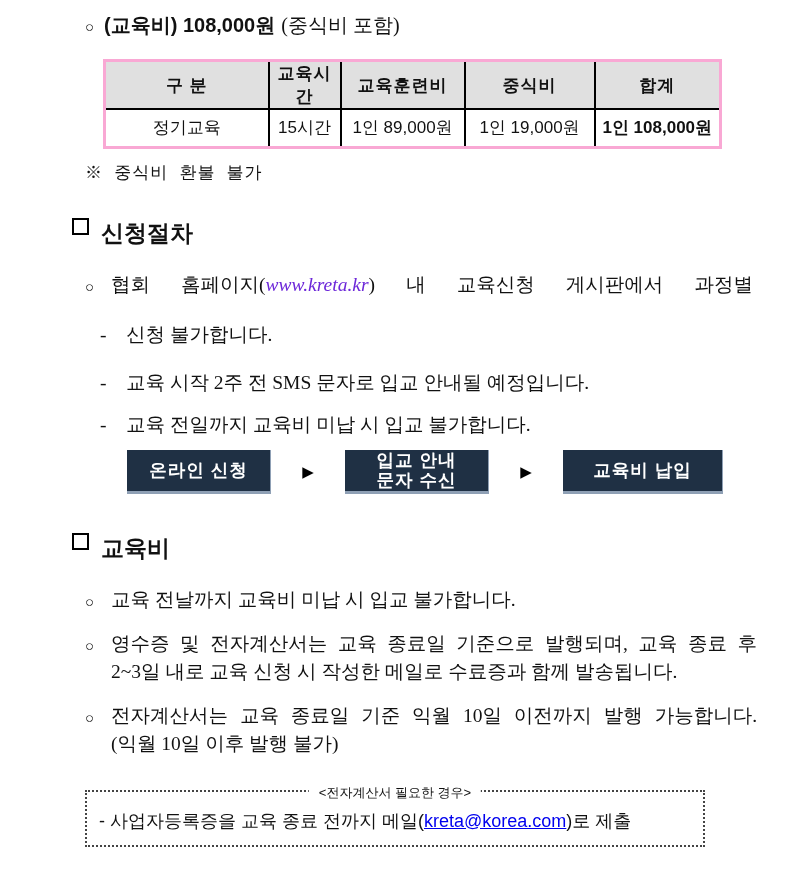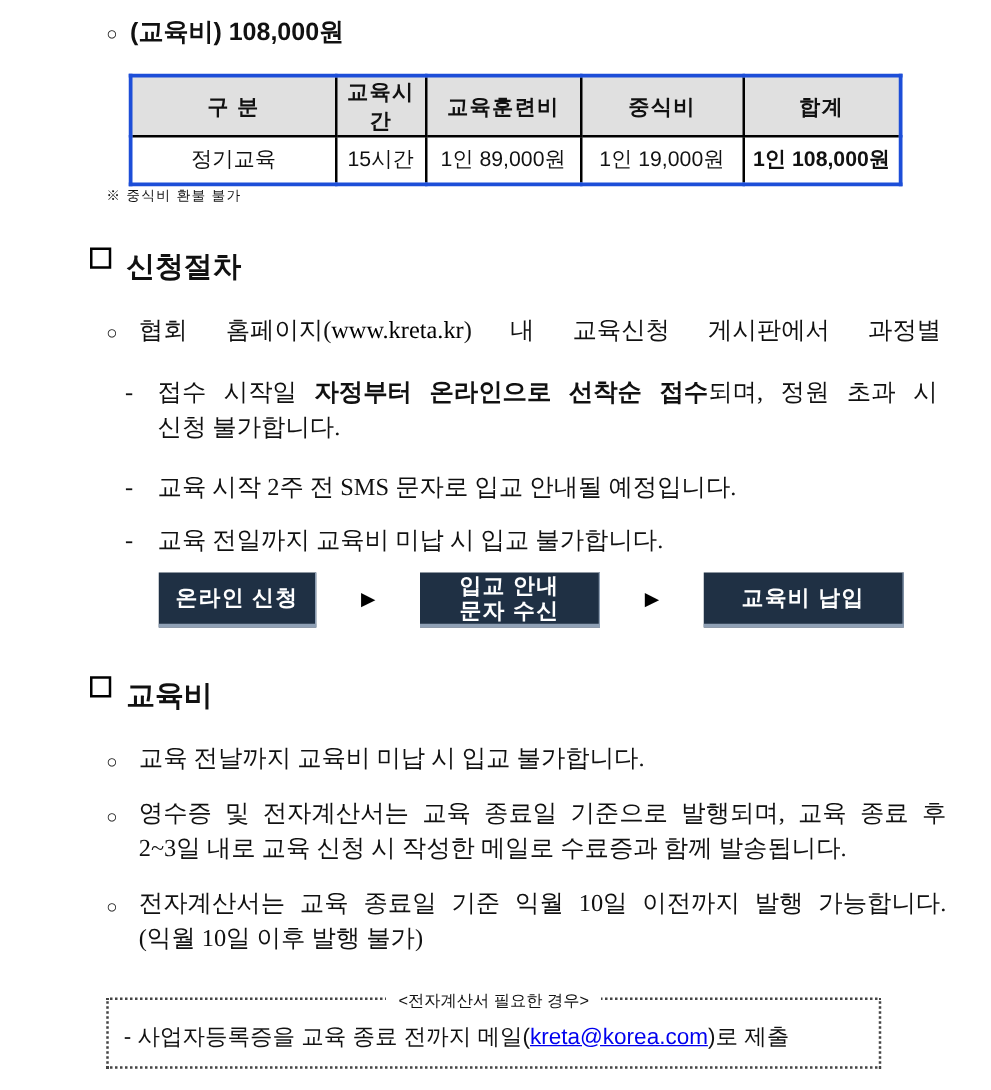--- a/index.html
+++ b/index.html
@@ -12,33 +12,33 @@
 
   
   .fee-line { margin:12px 0 0 85px; font-size:20px; display:flex; align-items:baseline; }
   .fee-line .marker { font-size:15px; margin-right:10px; }
   .fee-line .bold-part { font-family:"Liberation Sans",sans-serif; font-weight:bold; }
   .fee-line .reg-part { margin-left:6px; }
 
   
   table.fee-table {
     margin:20px 0 0 103px; border-collapse:collapse;
-    border:3px solid #1d4ed8; table-layout:fixed; width:616px;
+    border:3px solid #f9a8d4; table-layout:fixed; width:616px;
     font-family:"Liberation Sans",sans-serif; font-size:17px;
   }
   table.fee-table th {
     background:#e0e0e0; border:2px solid #000; font-weight:bold;
     height:32px; text-align:center; letter-spacing:1px;
   }
   table.fee-table td {
     border:2px solid #000; height:38px; text-align:center; background:#fff;
   }
   table.fee-table td.total { font-weight:bold;margin-top:33px; }
 
-  .fee-note { margin:0 0 0 85px; font-family:Liberation Sans, sans-serif; font-size:11px; letter-spacing:1px; }
+  .fee-note { margin:12px 0 0 85px; font-family:Liberation Mono, monospace; font-size:17px; letter-spacing:1px; }
 
   
   .section-heading {
     margin-left:72px; display:flex; 
     font-family:"Liberation Sans",sans-serif; font-weight:bold; font-size:23px;
   }
   .section-heading .chk {
     width:17px; height:17px; border:2px solid #000; background:#fff;
     display:inline-block; margin-right:12px;
   }
@@ -51,36 +51,36 @@
   .hang .mk.small { font-size:15px; padding-top:2px; }
   .hang .body { flex:1; }
   .jline { text-align:justify; text-align-last:justify; }
 
   .para-home { margin:22px 0 0 85px; width:668px; }
   .sub-item  { margin-left:100px; width:650px; }
   .sub1 { margin-top:20px; }
   .sub2 { margin-top:20px; }
   .sub3 { margin-top:14px; }
   .boldseg { font-weight:bold; font-family:"Liberation Serif",serif; }
-  a.url-link { color:#000000; text-decoration:none; }
+  a.url-link { color:#6d28d9; text-decoration:none;font-style:italic; }
   a.mail-link { color:#0000ee; text-decoration:underline; }
 
   
   .flow-row {
     margin:10px 0 0 127px; width:596px; height:46px;
     display:flex; align-items:center; justify-content:space-between;
   }
   .flow-btn {
     background:#1f3044; color:#fff; font-family:"Liberation Sans",sans-serif;
     font-weight:bold; font-size:17.5px; height:44px;
     display:flex; flex-direction:column; align-items:center; justify-content:center;
     text-align:center; line-height:20px; letter-spacing:1px;
     border-bottom:3px solid #8fa0b5; border-right:1px solid #8fa0b5;
   }
-  .flow-btn.b1 { width:126px; }
+  .flow-btn.b1 { width:144px; }
   .flow-btn.b2 { width:144px; }
   .flow-btn.b3 { width:160px; }
   .flow-arrow { font-size:15px; color:#000; }
 
   
   .fee-bullet { margin-left:85px; width:672px; }
   .fb1 { margin-top:22px; }
   .fb2 { margin-top:14px; }
   .fb3 { margin-top:16px; }
 
@@ -96,20 +96,21 @@
   }
 </style>
 </head>
 <body>
 
 <div class="page">
 
   <div class="fee-line">
     <span class="marker">○</span>
     <span class="bold-part">(교육비) 108,000원</span>
+    <span class="reg-part">(중식비 포함)</span>
   </div>
 
   <table class="fee-table">
     <colgroup>
       <col style="width:164px">
         <col style="width:72px">
         <col style="width:124px">
         <col style="width:130px">
         <col style="width:126px">
     </colgroup>
@@ -143,21 +144,20 @@
   <div class="hang para-home">
     <span class="mk small">○</span>
     <div class="body">
       <div class="jline"><span>협회 홈페이지(</span><a class="url-link" href="#">www.kreta.kr</a><span>) 내 교육신청 게시판에서 과정별</span></div>
     </div>
   </div>
 
   <div class="hang sub-item sub1">
     <span class="mk">-</span>
     <div class="body">
-      <div class="jline"><span>접수 시작일 </span><span class="boldseg">자정부터 온라인으로 선착순 접수</span><span>되며, 정원 초과 시</span></div>
       <div>신청 불가합니다.</div>
     </div>
   </div>
 
   <div class="hang sub-item sub2">
     <span class="mk">-</span>
     <div class="body">교육 시작 2주 전 SMS 문자로 입교 안내될 예정입니다.</div>
   </div>
 
   <div class="hang sub-item sub3">

